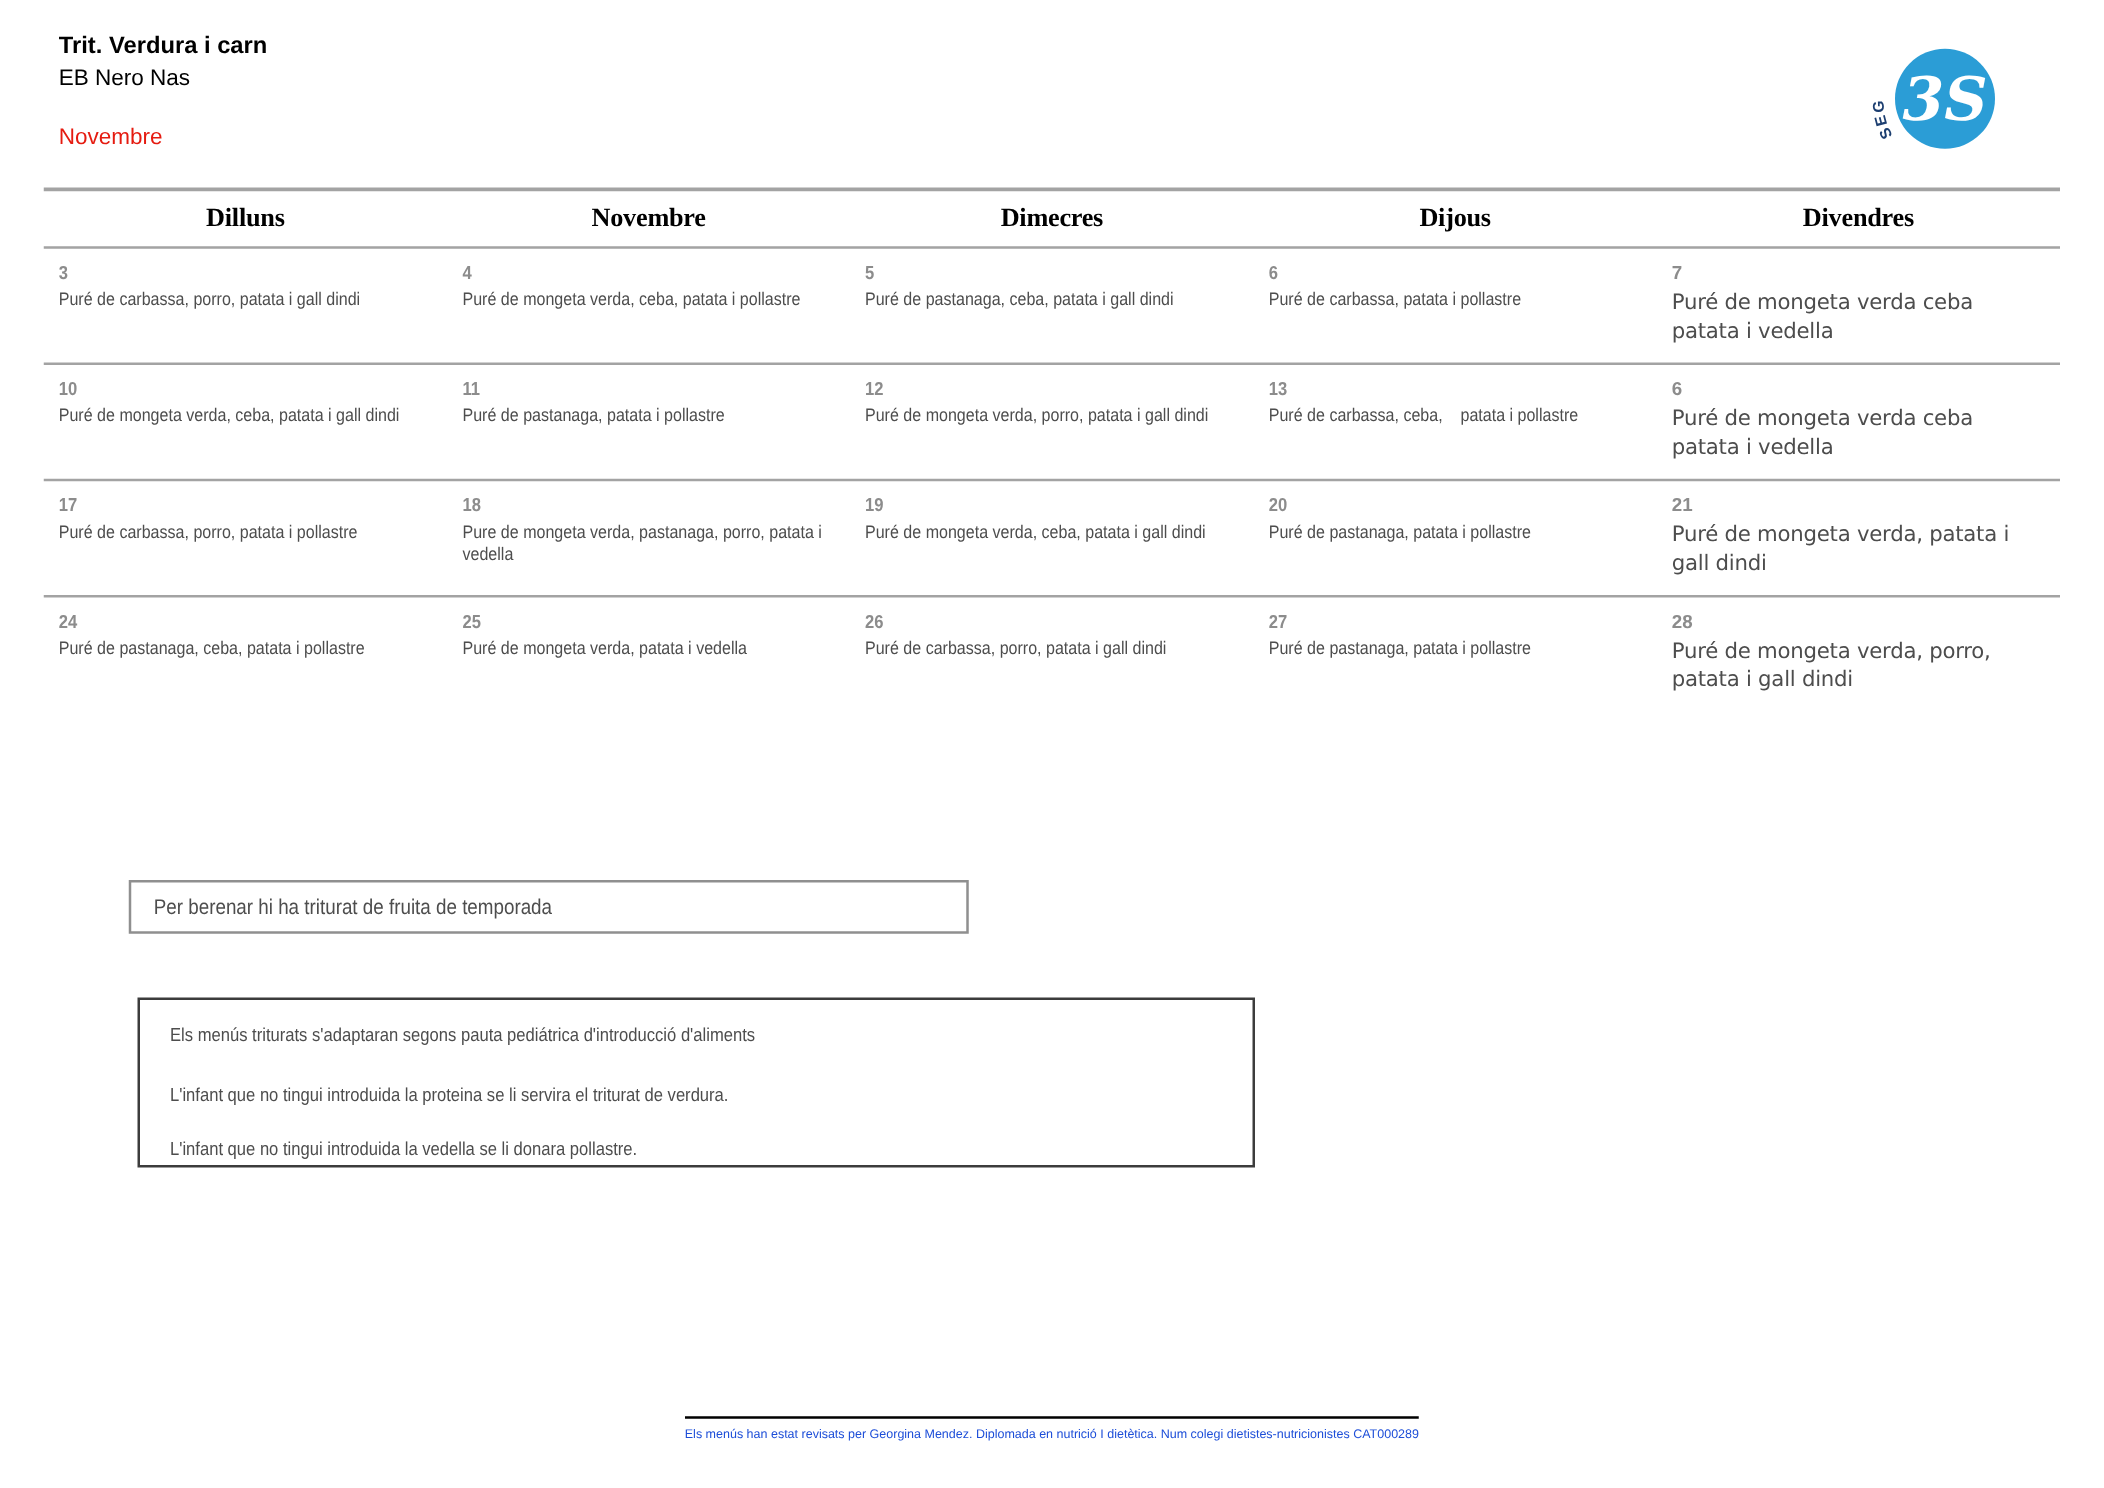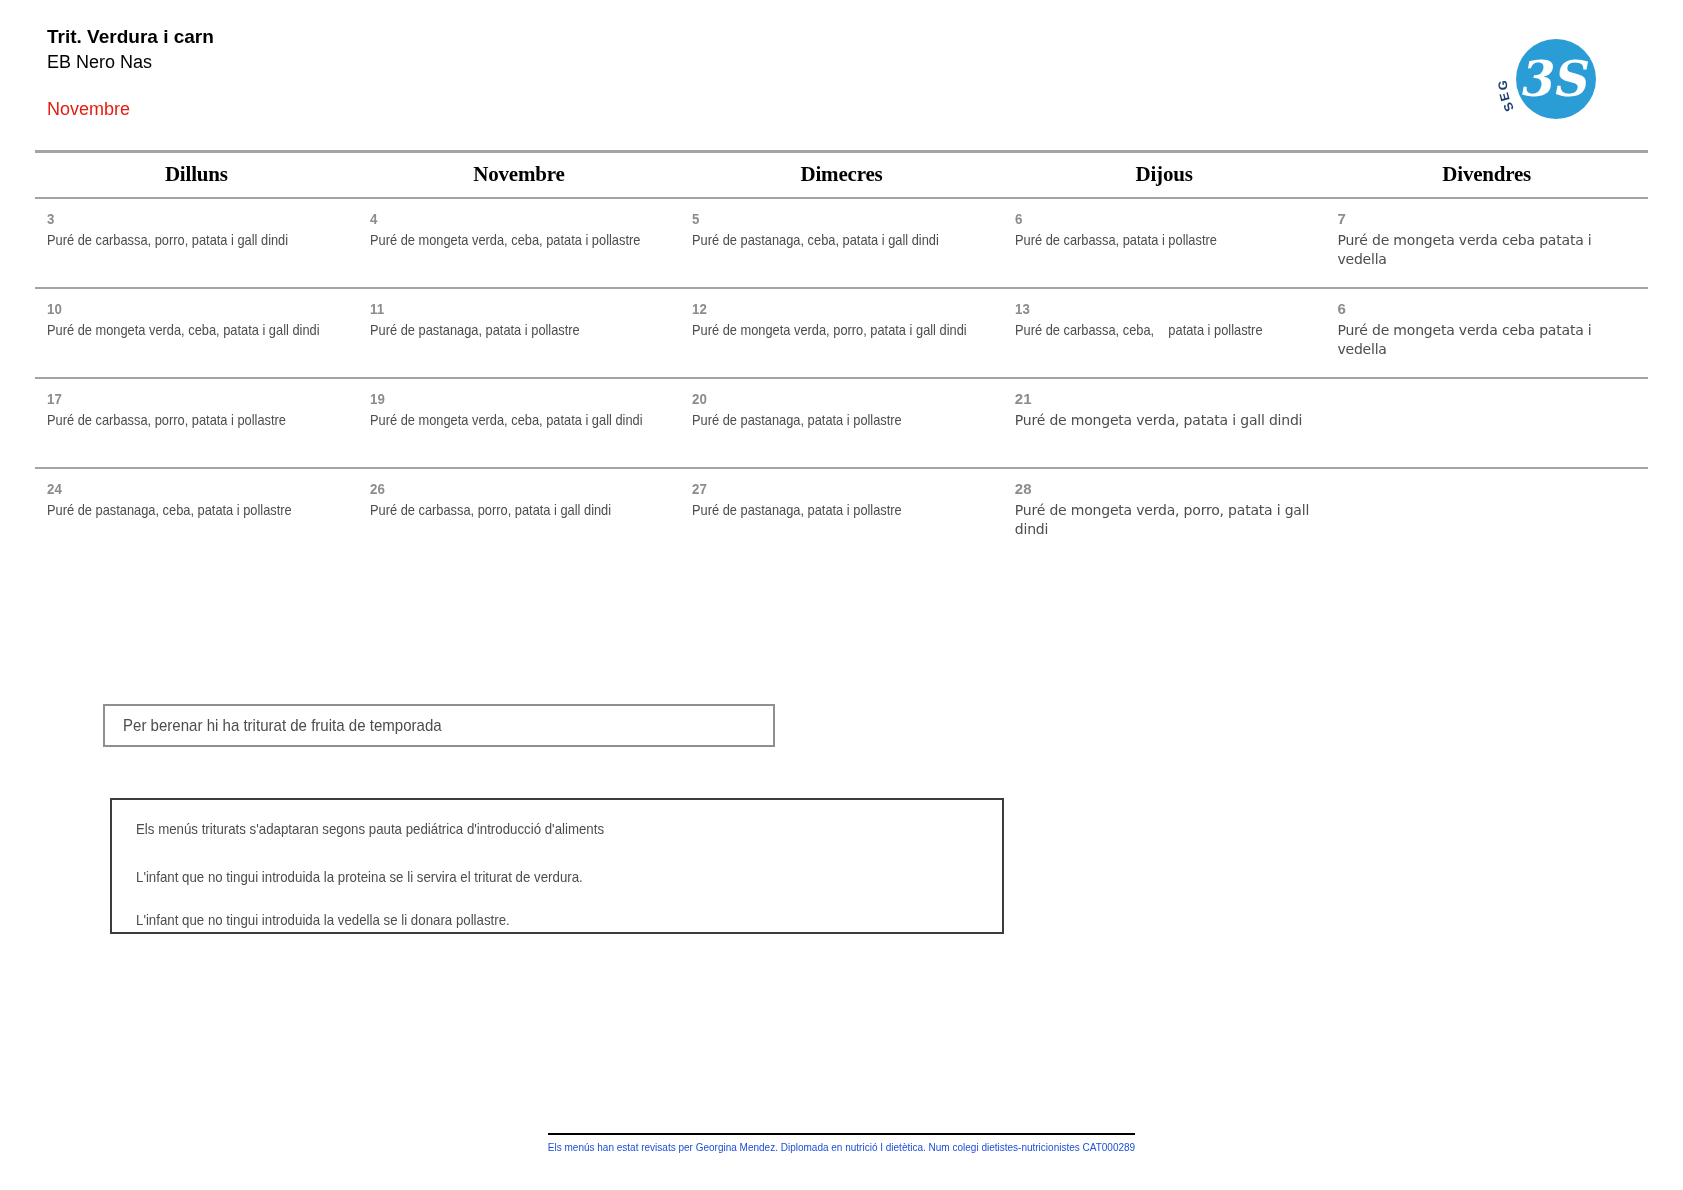--- a/index.html
+++ b/index.html
@@ -20,21 +20,21 @@
             border-top:3px solid #a3a3a3;border-bottom:2px solid #a3a3a3;
             padding:9px 0 10px 0;}
   .cal-head .dayname{text-align:center;font-size:21px;font-weight:bold;letter-spacing:-0.2px;font-family:Liberation Serif, serif;}
   .week{display:grid;grid-template-columns:repeat(5,1fr);
         border-bottom:2px solid #a3a3a3;min-height:64px;padding:11px 0 13px 0;}
   .week.last{border-bottom:none;}
   .cell{padding:0 14px 0 12px;overflow:visible;}
   .date{font-size:15px;font-weight:bold;color:#8c8c8c;margin-bottom:4px;}
   .menu{font-size:14.5px;color:#4d4d4d;line-height:1.28;white-space:pre-wrap;}
   .cond{display:block;width:113%;transform:scaleX(0.885);transform-origin:0 0;}
-  .wide{font-family:"DejaVu Sans", sans-serif;font-size:14px;letter-spacing:-0.2px;line-height:1.35;}
+  .wide{font-family:"DejaVu Sans", sans-serif;font-size:17px;letter-spacing:-0.2px;line-height:1.35;}
 
   
   .snack-box{position:absolute;left:103px;top:704px;width:650px;height:39px;
              border:2px solid #8f8f8f;display:flex;align-items:center;padding-left:18px;}
   .snack-box .txt{font-size:17px;color:#4d4d4d;}
   .info-box{position:absolute;left:110px;top:798px;width:866px;height:112px;
             border:2px solid #3c3c3c;padding:20px 0 0 24px;}
   .info-box .line{font-size:15px;color:#4d4d4d;}
   .info-box .line.l2{margin-top:31px;}
   .info-box .line.l3{margin-top:26px;}
@@ -119,37 +119,45 @@
         <div class="menu wide">Puré de mongeta verda ceba patata i vedella</div>
       </div>
     </div>
 
     <div class="week">
       <div class="cell">
         <div class="date cond">17</div>
         <div class="menu cond">Puré de carbassa, porro, patata i pollastre</div>
       </div>
       <div class="cell">
+        <div class="date cond">18</div>
+        <div class="menu cond">Pure de mongeta verda, pastanaga, porro, patata i vedella</div>
+      </div>
+      <div class="cell">
         <div class="date cond">19</div>
         <div class="menu cond">Puré de mongeta verda, ceba, patata i gall dindi</div>
       </div>
       <div class="cell">
         <div class="date cond">20</div>
         <div class="menu cond">Puré de pastanaga, patata i pollastre</div>
       </div>
       <div class="cell">
         <div class="date">21</div>
         <div class="menu wide">Puré de mongeta verda, patata i gall dindi</div>
       </div>
     </div>
 
     <div class="week last">
       <div class="cell">
         <div class="date cond">24</div>
         <div class="menu cond">Puré de pastanaga, ceba, patata i pollastre</div>
+      </div>
+      <div class="cell">
+        <div class="date cond">25</div>
+        <div class="menu cond">Puré de mongeta verda, patata i vedella</div>
       </div>
       <div class="cell">
         <div class="date cond">26</div>
         <div class="menu cond">Puré de carbassa, porro, patata i gall dindi</div>
       </div>
       <div class="cell">
         <div class="date cond">27</div>
         <div class="menu cond">Puré de pastanaga, patata i pollastre</div>
       </div>
       <div class="cell">

